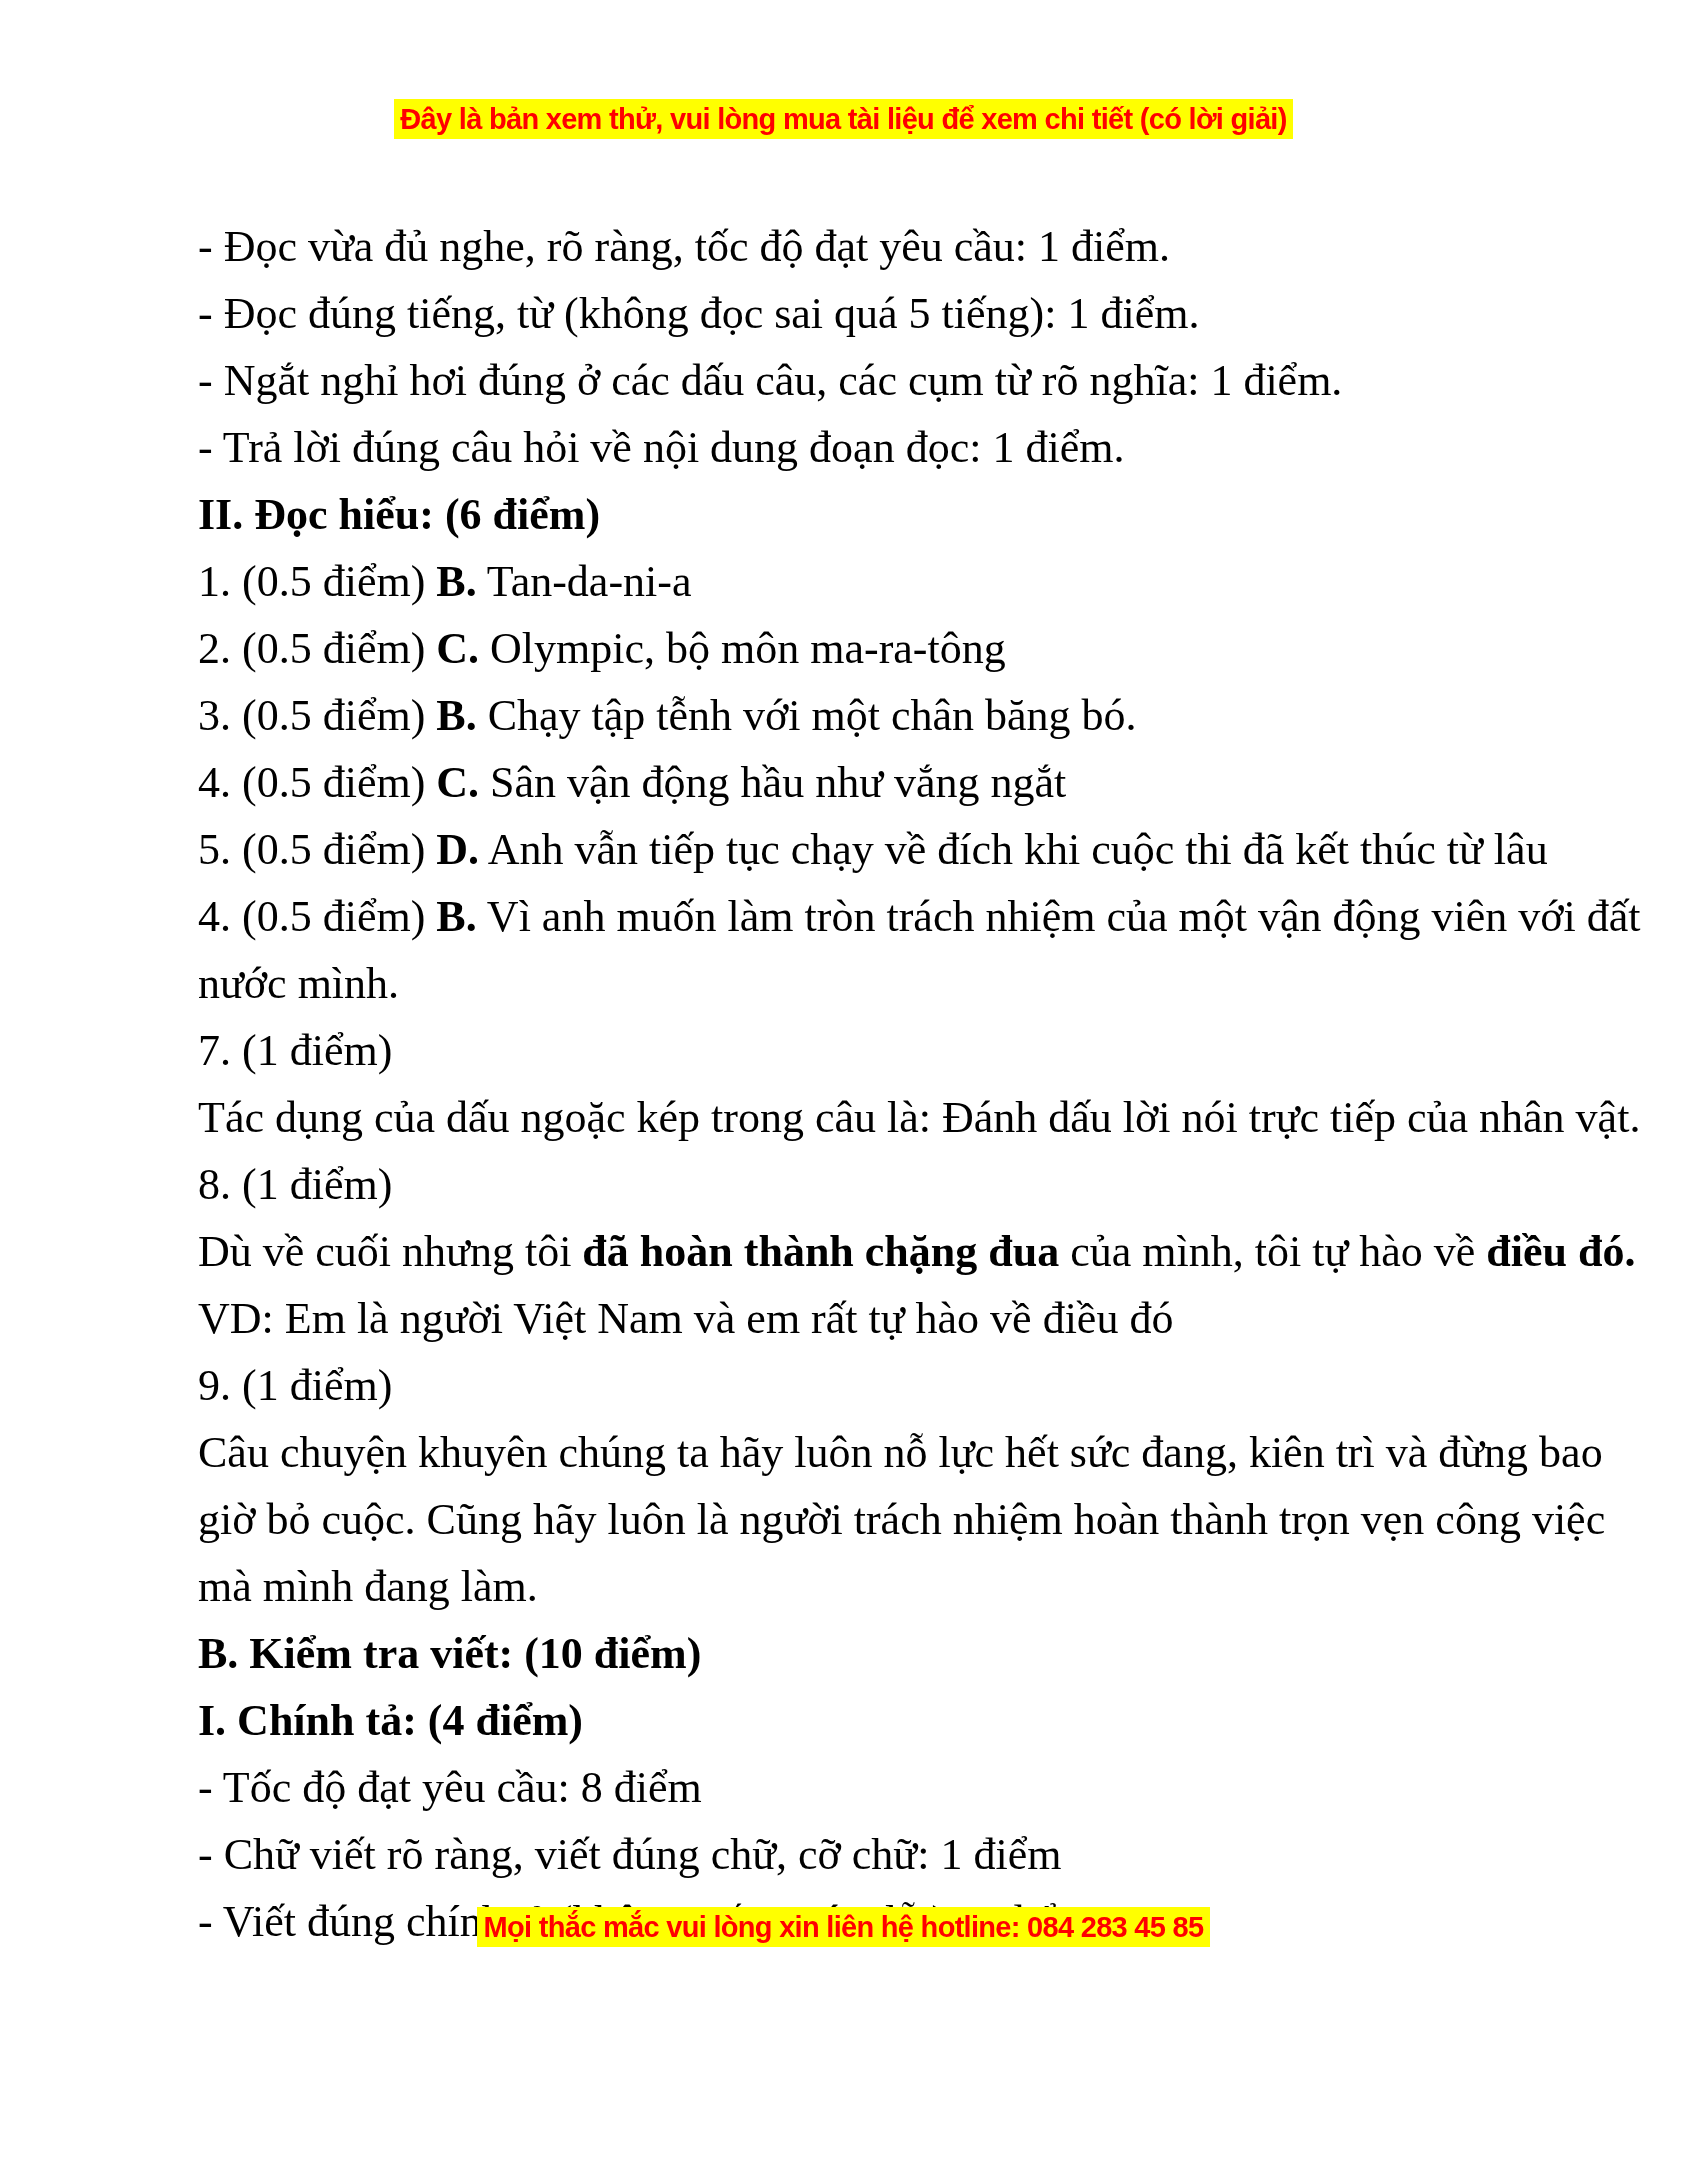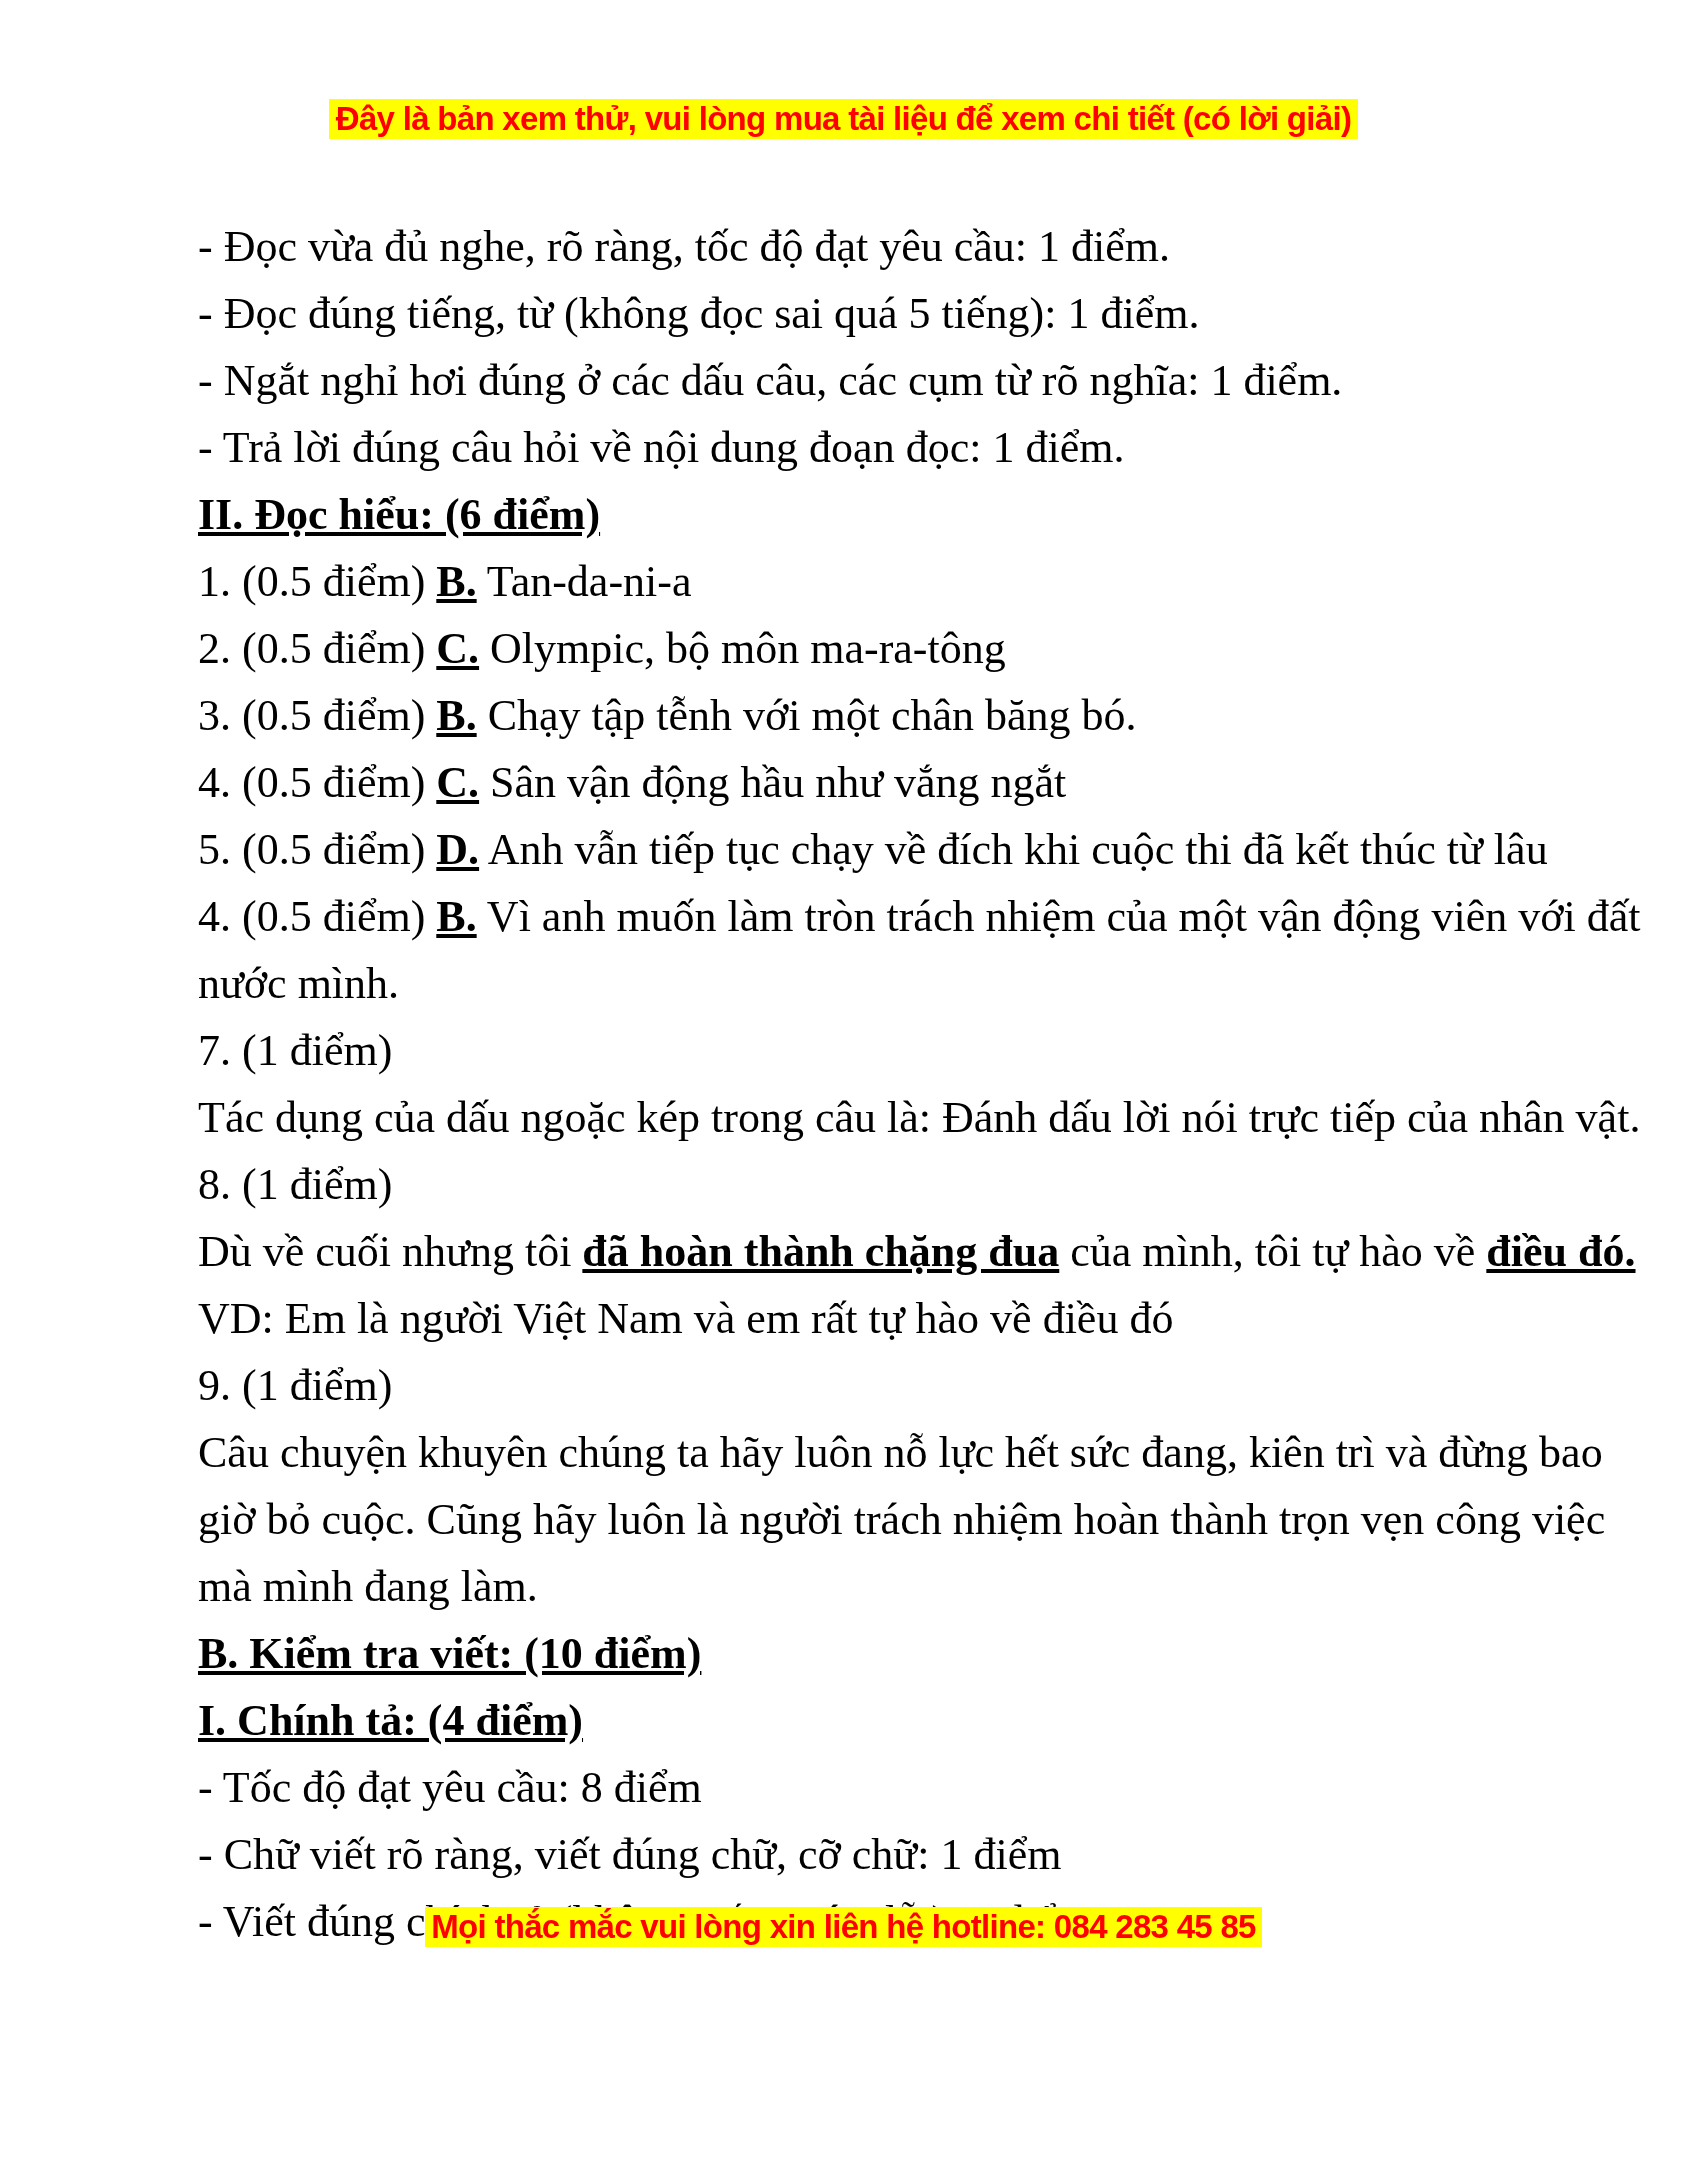--- a/index.html
+++ b/index.html
@@ -21,21 +21,21 @@
     display: flex;
     justify-content: center;
   }
   .banner-row.top { top: 99px; }
   .banner-row.bottom { top: 1907px; }
   .banner {
     background: #ffff00;
     color: #ff0000;
     font-family: "Liberation Sans", sans-serif;
     font-weight: bold;
-    font-size: 33px;
+    font-size: 29px;
     line-height: 40px;
     letter-spacing: -0.7px;
     padding: 0 6.6px;
     white-space: nowrap;
   }
   .doc {
     position: absolute;
     left: 198px;
     top: 213px;
     width: 1289px;
@@ -45,21 +45,21 @@
   }
   .line {
     height: 67px;
     line-height: 67px;
     white-space: nowrap;
   }
   .line.justify {
     text-align: justify;
     text-align-last: justify;
   }
-  .seg.bold { font-weight: bold; text-decoration: underline; }
+  .seg.bold { font-weight: bold; }
 </style>
 </head>
 <body>
 
 <div class="page">
 
   <div class="banner-row top">
     <div class="banner">Đây là bản xem thử, vui lòng mua tài liệu để xem chi tiết (có lời giải)</div>
   </div>
 

